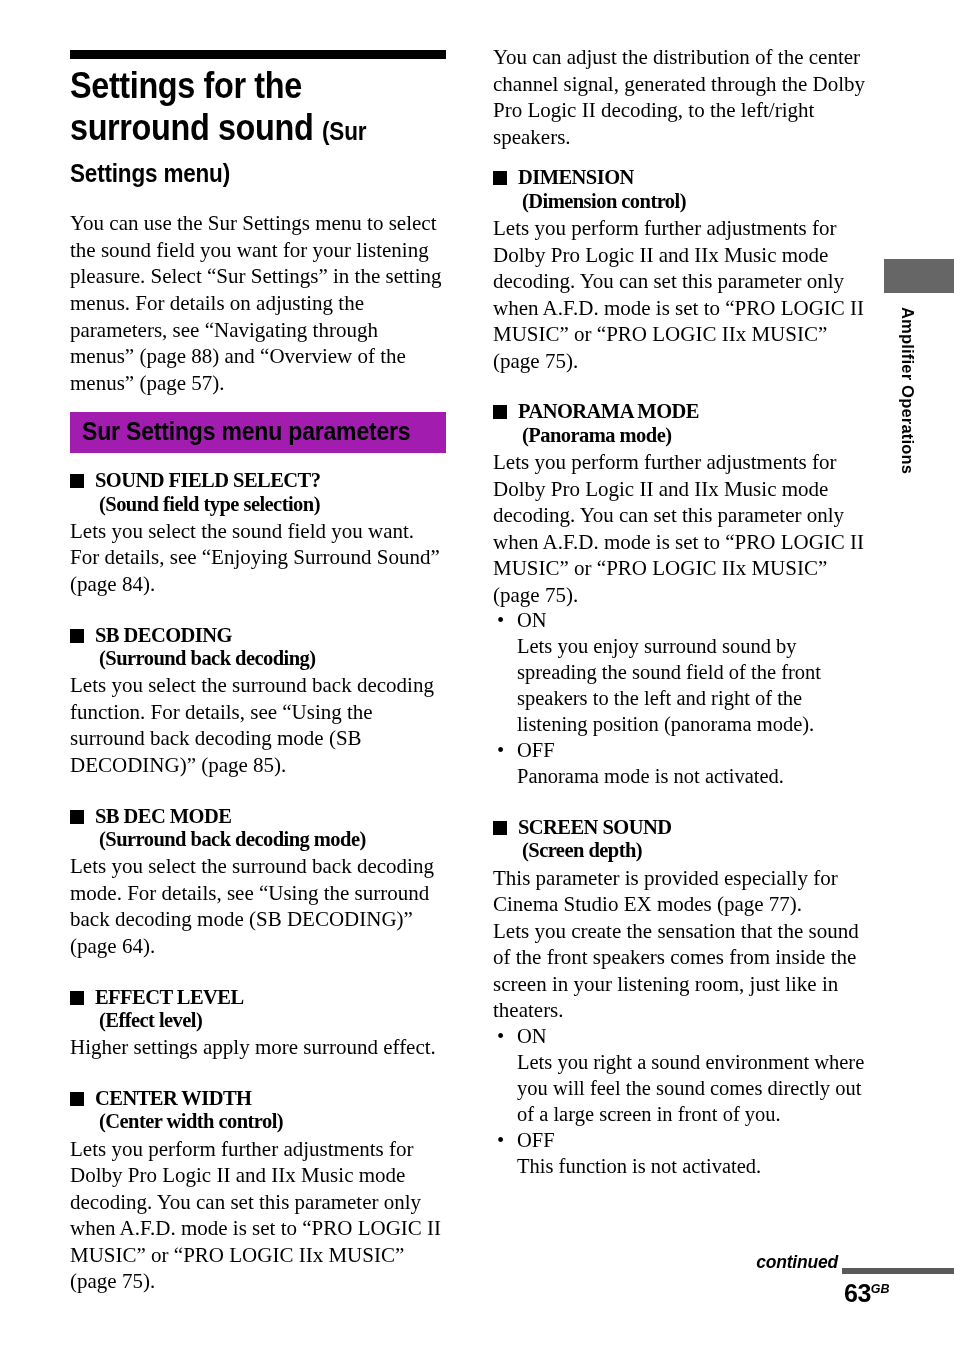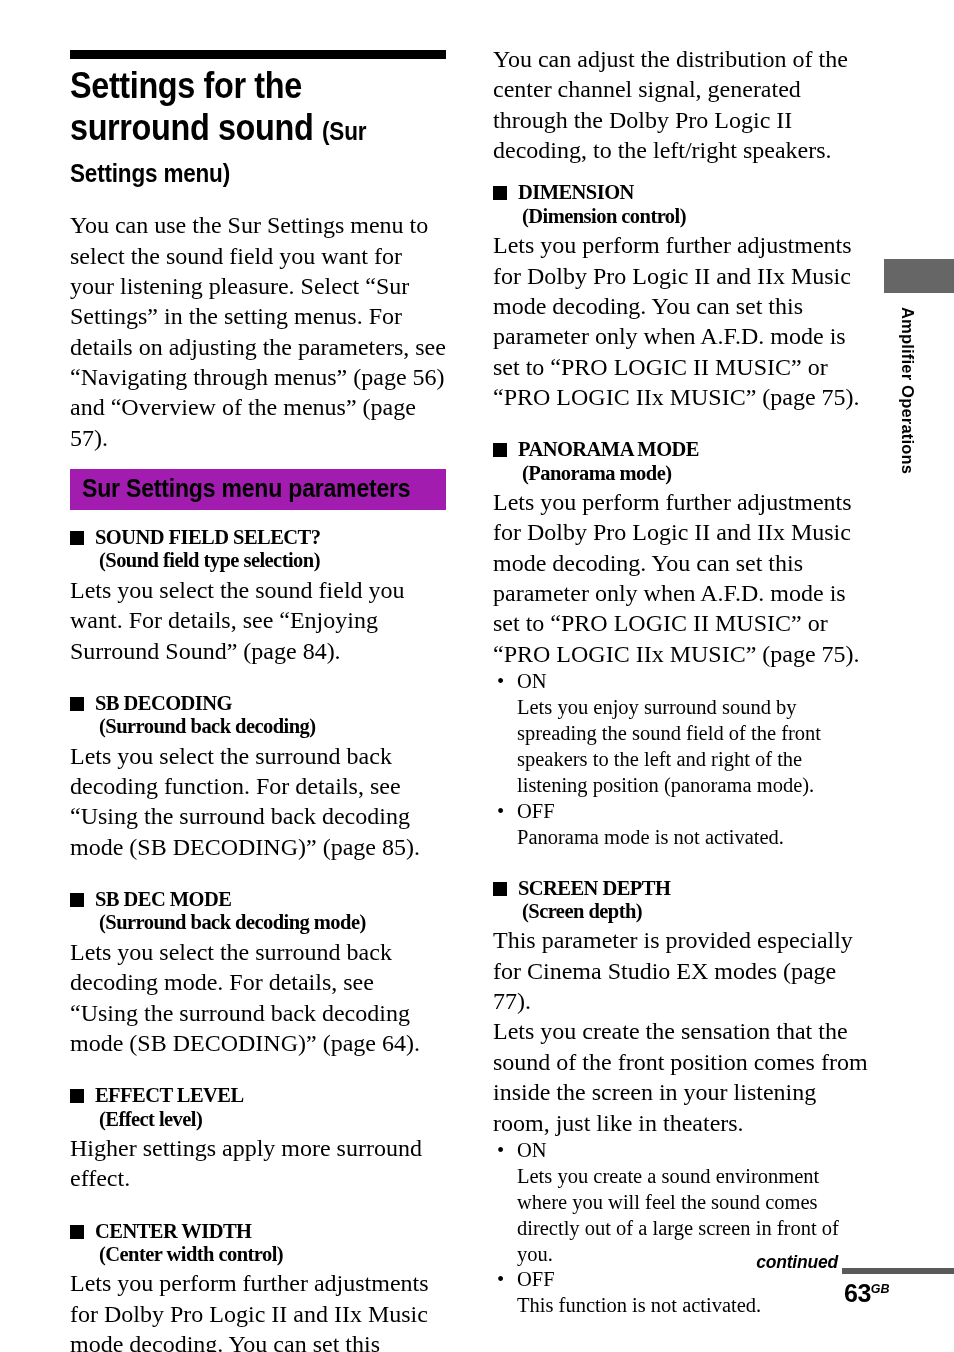--- a/index.html
+++ b/index.html
@@ -45,21 +45,21 @@
     transform-origin: left top;
     width: 418px;
   }
   .page-title .sub {
     font-size: 25px;
     letter-spacing: -0.2px;
   }
 
   
   p.body {
-    font-size: 24px;
+    font-size: 21px;
     line-height: 1.265;
     margin: 0 0 0 0;
     text-align: left;
   }
   .gap-intro { height: 16px; }
 
   
   .section-bar {
     background: #a21caf;
     padding: 7px 10px 9px 12px;
@@ -207,21 +207,21 @@
 <div class="page">
 
   <div class="col col-left">
 
     <div class="title-rule"></div>
 
     <h1 class="page-title"><span>Settings for the surround sound</span> <span class="sub">(Sur Settings menu)</span></h1>
 
     <div class="gap-intro"></div>
 
-    <p class="body">You can use the Sur Settings menu to select the sound field you want for your listening pleasure. Select “Sur Settings” in the setting menus. For details on adjusting the parameters, see “Navigating through menus” (page 56) and “Overview of the menus” (page 57).</p>
+    <p class="body">You can use the Sur Settings menu to select the sound field you want for your listening pleasure. Select “Sur Settings” in the setting menus. For details on adjusting the parameters, see “Navigating through menus” (page 88) and “Overview of the menus” (page 57).</p>
 
     <div class="gap-intro"></div>
 
     <div class="section-bar">
       <span class="section-bar-text">Sur Settings menu parameters</span>
     </div>
 
     <div class="entry">
       <div class="entry-head">
         <span class="sq"></span>
@@ -299,29 +299,29 @@
         <li>
           <span class="dot">•</span><span>OFF</span>
           <span class="opt-desc">Panorama mode is not activated.</span>
         </li>
       </ul>
     </div>
 
     <div class="entry">
       <div class="entry-head">
         <span class="sq"></span>
-        <span>SCREEN DEPTH</span>
+        <span>SCREEN SOUND</span>
         <span class="line2">(Screen depth)</span>
       </div>
       <p class="body">This parameter is provided especially for Cinema Studio EX modes (page 77).</p>
-      <p class="body">Lets you create the sensation that the sound of the front position comes from inside the screen in your listening room, just like in theaters.</p>
+      <p class="body">Lets you create the sensation that the sound of the front speakers comes from inside the screen in your listening room, just like in theaters.</p>
       <ul class="opts">
         <li>
           <span class="dot">•</span><span>ON</span>
-          <span class="opt-desc">Lets you create a sound environment where you will feel the sound comes directly out of a large screen in front of you.</span>
+          <span class="opt-desc">Lets you right a sound environment where you will feel the sound comes directly out of a large screen in front of you.</span>
         </li>
         <li>
           <span class="dot">•</span><span>OFF</span>
           <span class="opt-desc">This function is not activated.</span>
         </li>
       </ul>
     </div>
 
   </div>
 

